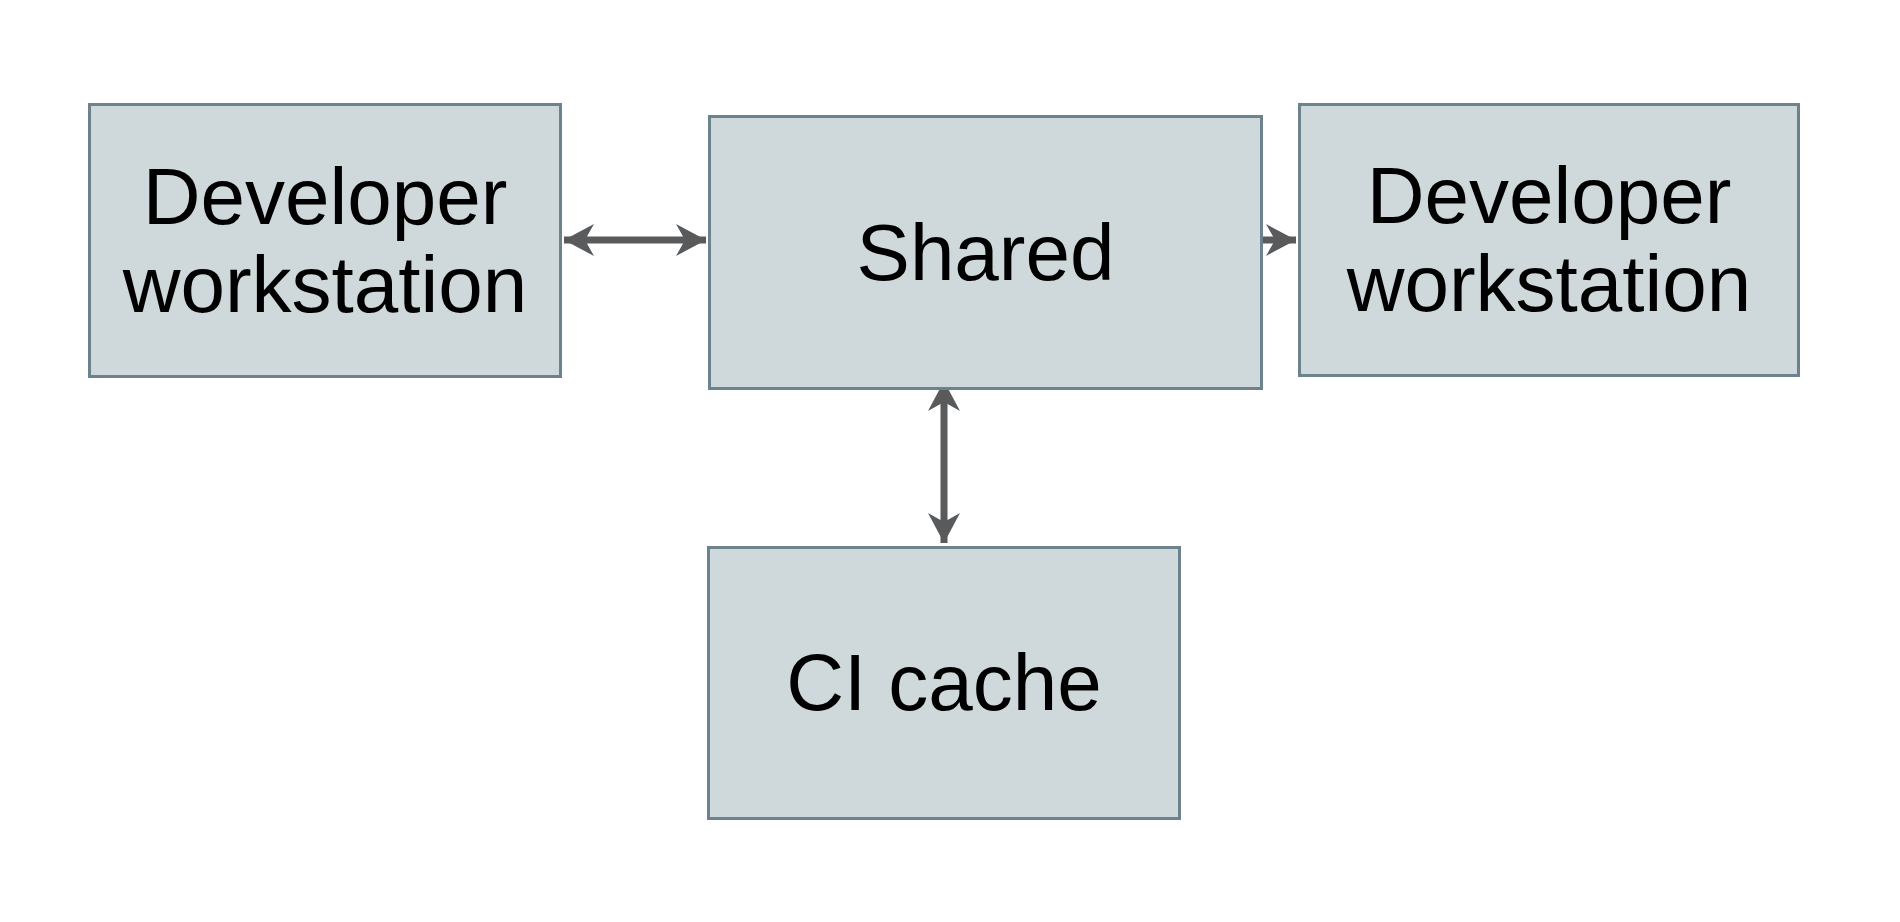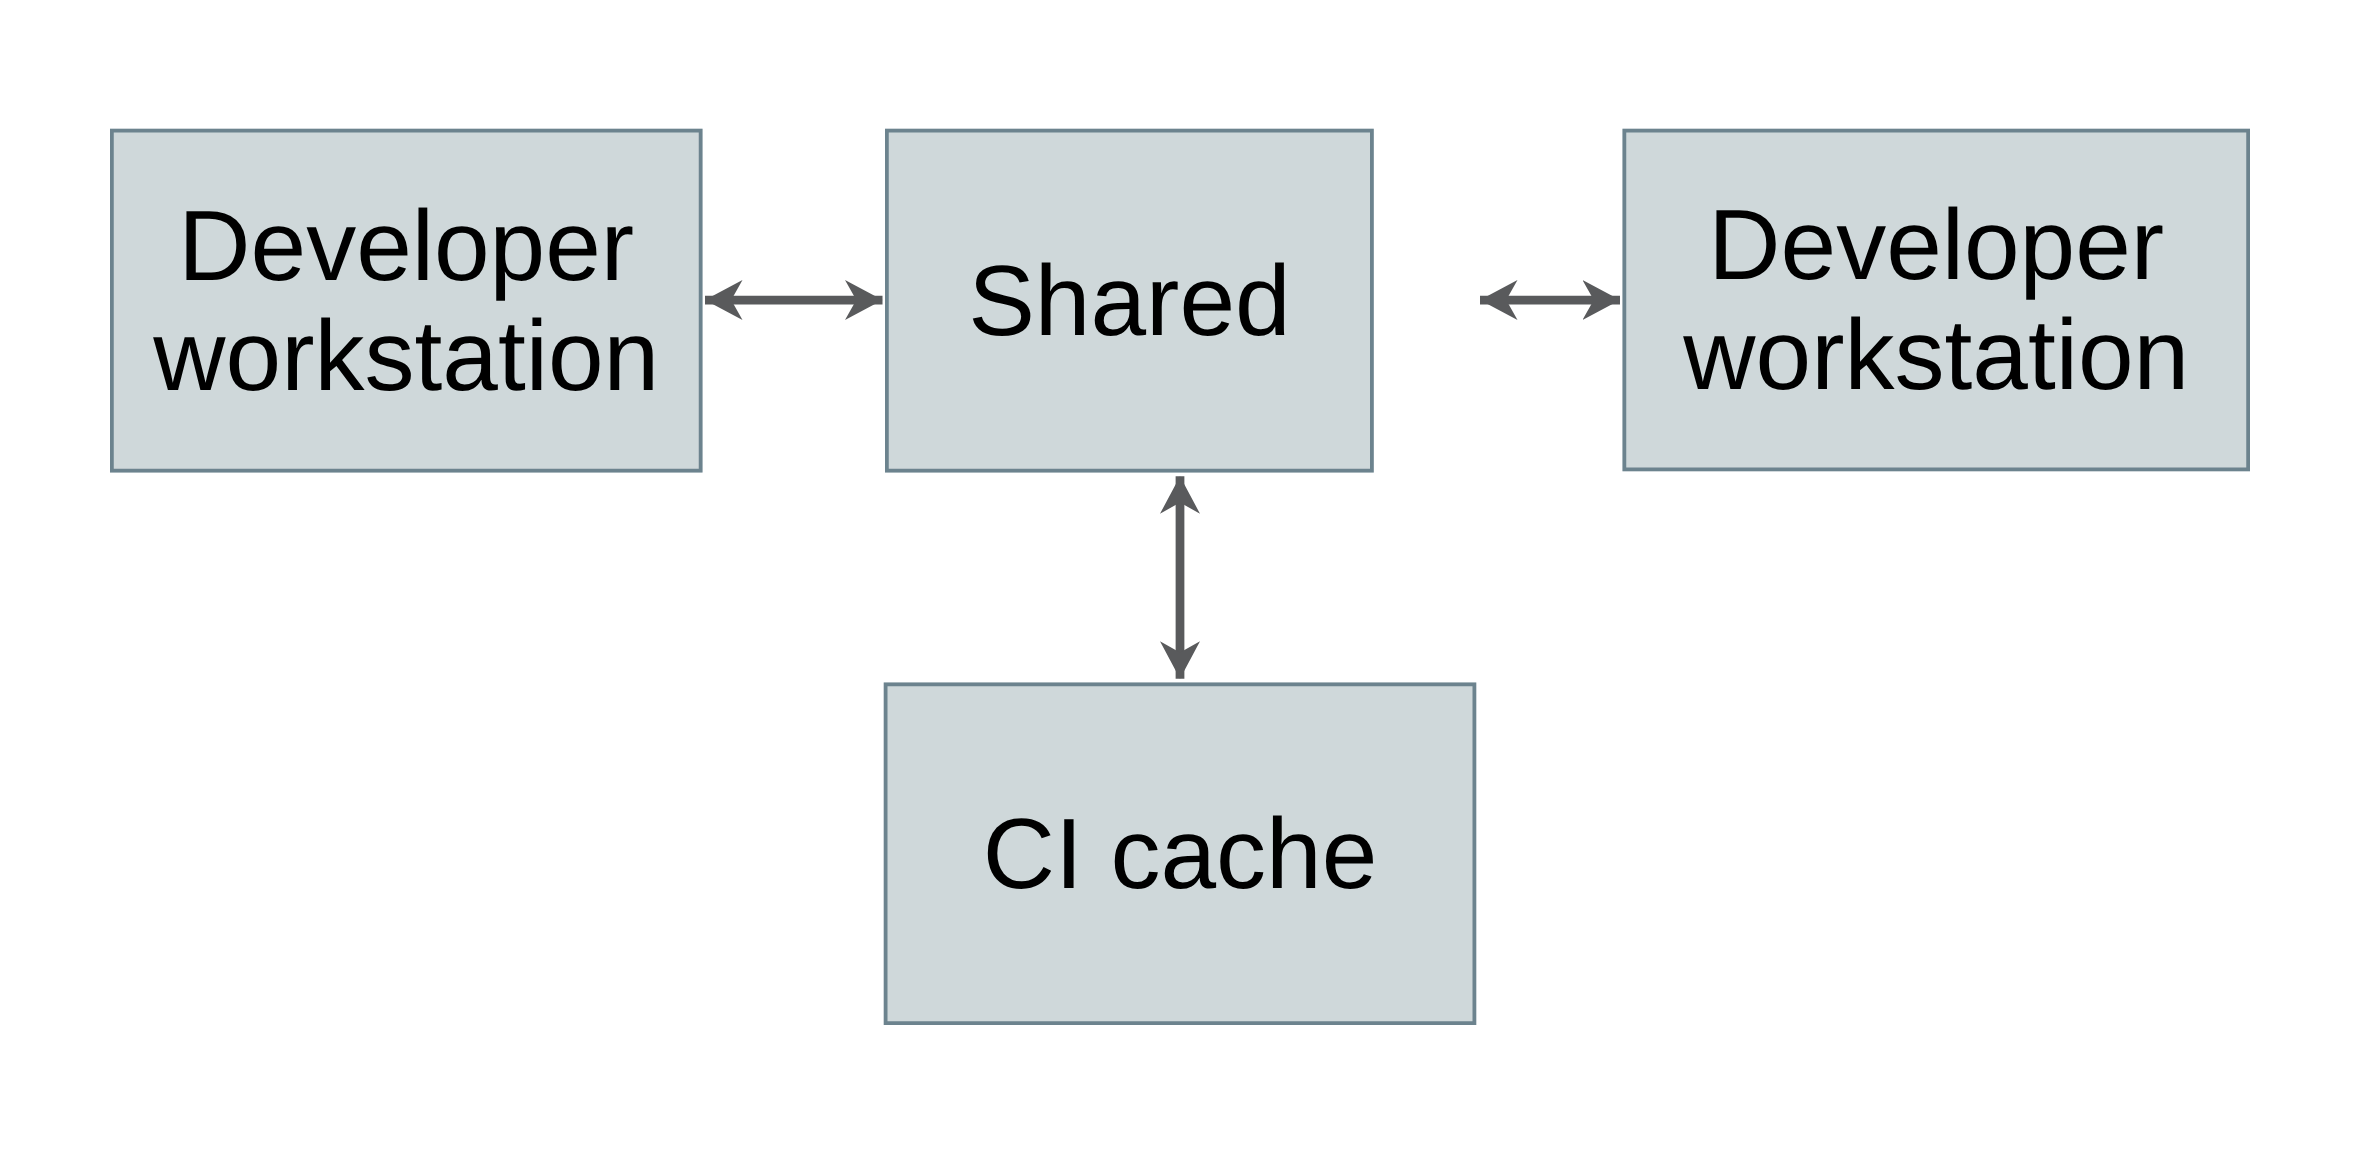--- a/index.html
+++ b/index.html
@@ -55,21 +55,21 @@
         <line x1="564" y1="240" x2="706" y2="240" stroke="#595a5c" stroke-width="7" marker-end="url(#arrowhead)" marker-start="url(#arrowhead)"></line>
         <line x1="1184" y1="240" x2="1296" y2="240" stroke="#595a5c" stroke-width="7" marker-end="url(#arrowhead)" marker-start="url(#arrowhead)"></line>
         <line x1="944" y1="381" x2="944" y2="543" stroke="#595a5c" stroke-width="7" marker-end="url(#arrowhead)" marker-start="url(#arrowhead)"></line>
       </g>
   </svg>
 
 <div class="node" style="left: 88px; top: 103px; width: 474px; height: 275px;">
       <div class="node-label-line">Developer</div>
       <div class="node-label-line">workstation</div>
     </div>
-    <div class="node" style="left: 708px; top: 103px; width: 391px; height: 275px;">
+    <div class="node" style="left: 708px; top: 115px; width: 555px; height: 275px;">
       <div class="node-label-line">Shared</div>
     </div>
     <div class="node" style="left: 1298px; top: 103px; width: 502px; height: 274px;">
       <div class="node-label-line">Developer</div>
       <div class="node-label-line">workstation</div>
     </div>
     <div class="node" style="left: 707px; top: 546px; width: 474px; height: 274px;">
       <div class="node-label-line">CI cache</div>
     </div>
   </div>

